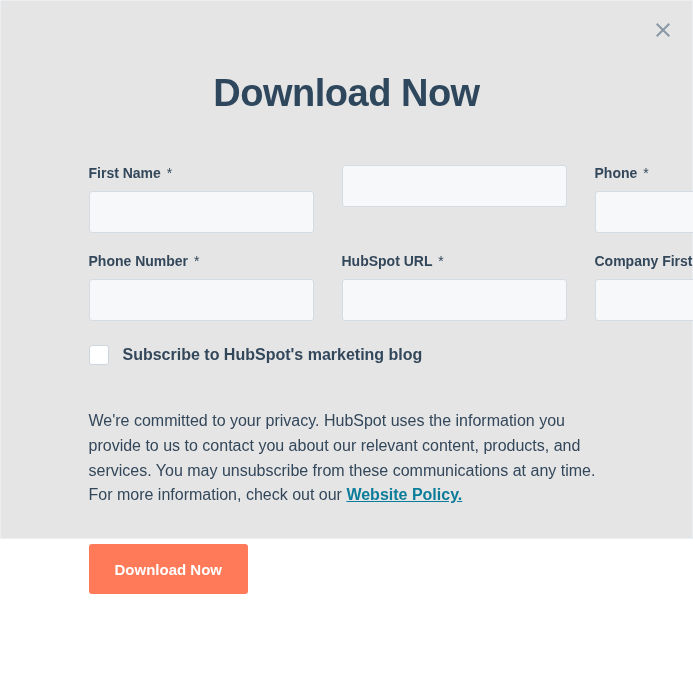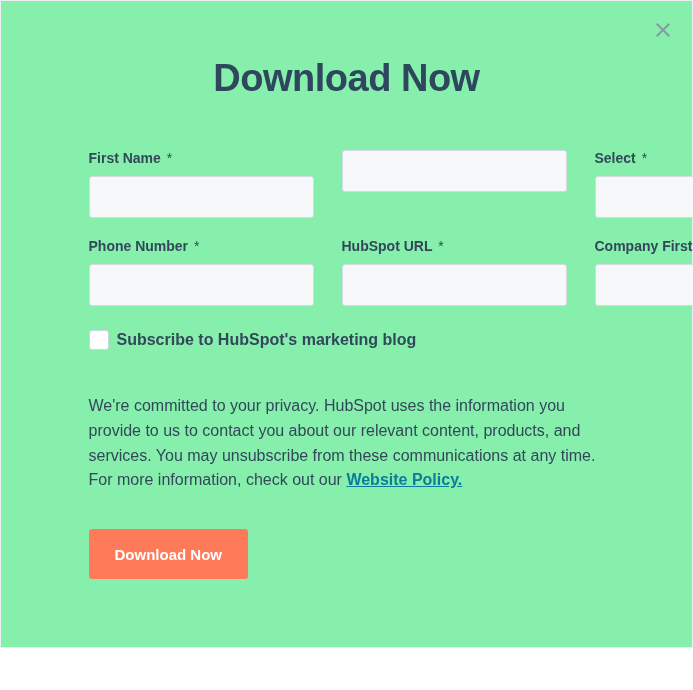--- a/index.html
+++ b/index.html
@@ -5,25 +5,25 @@
   * { box-sizing: border-box; margin: 0; padding: 0; }
   html, body {
     width: 693px;
     height: 690px;
     font-family: -apple-system, BlinkMacSystemFont, "Segoe UI", Helvetica, Arial, sans-serif;
     background: #fff;
     color: #33475b;
   }
   .modal {
     width: 693px;
-    height: 648px;
+    height: 539px;
     border: 1px solid #eceff2;
-    background: #86efac;
+    background: #e5e5e5;
     position: relative;
-    padding: 0;
+    padding: 15px;
   }
   .close {
     position: absolute;
     top: 18px;
     right: 18px;
     width: 22px;
     height: 22px;
     cursor: pointer;
     display: flex;
     align-items: center;
@@ -96,21 +96,21 @@
     width: 10px;
     height: 10px;
     display: flex;
     align-items: center;
     justify-content: center;
   }
   .caret svg { fill: #00a4bd; }
   .checkbox-row {
     display: flex;
     align-items: center;
-    gap: 8px;
+    gap: 14px;
     margin-top: 24px;
   }
   .checkbox {
     width: 20px;
     height: 20px;
     border: 1.5px solid #cdd6df;
     border-radius: 3px;
     background: #fff;
     cursor: pointer;
     flex-shrink: 0;
@@ -168,21 +168,21 @@
           <span>First Name</span>
           <span class="req">*</span>
         </label>
         <input class="input" type="text" style="">
       </div>
       <div class="field">
         <input class="input" type="text" style="">
       </div>
       <div class="field">
         <label class="label">
-          <span>Select</span>
+          <span>Phone</span>
           <span class="req">*</span>
         </label>
         <input class="input" type="text" style="">
       </div>
     </div>
 
     <div class="row">
       <div class="field">
         <label class="label">
           <span>Phone Number</span>

